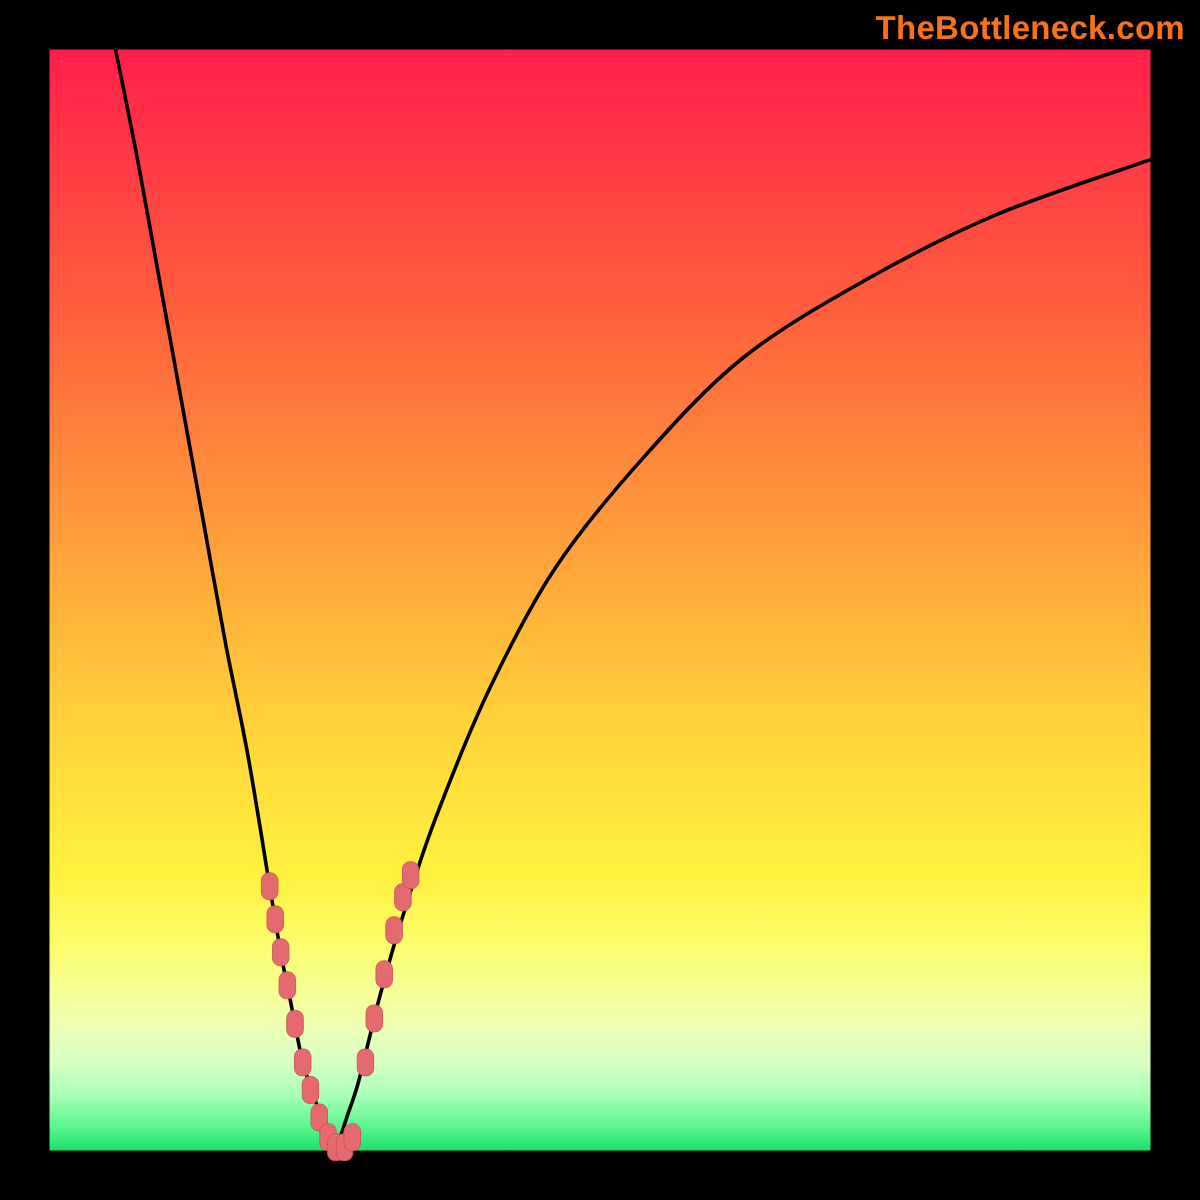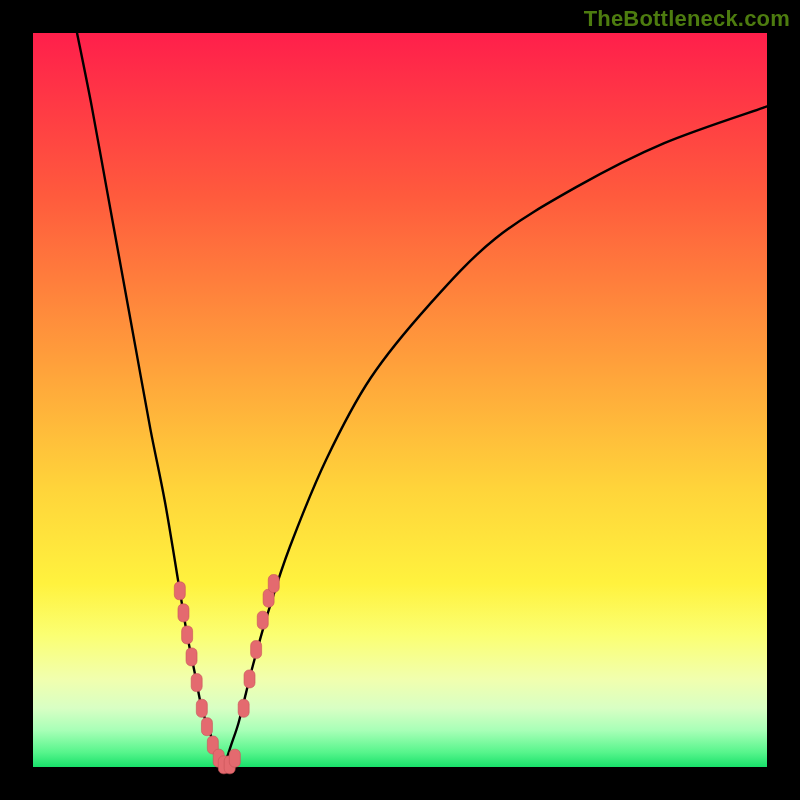--- a/index.html
+++ b/index.html
@@ -34,21 +34,21 @@
     height: 734px;
     overflow: visible;
   }
   .watermark {
     position: absolute;
     top: 6px;
     right: 10px;
     font-family: Arial, Helvetica, sans-serif;
     font-size: 22px;
     font-weight: 600;
-    color: #4d7c0f;
+    color: #f97316;
     letter-spacing: 0.2px;
     margin-left: 35px;
   }
 </style>
 </head>
 <body>
 
 <div class="frame">
   <div class="plot-area" style="background: linear-gradient(rgb(255, 31, 75) 0%, rgb(255, 90, 61) 22%, rgb(255, 160, 59) 45%, rgb(255, 212, 58) 62%, rgb(255, 242, 62) 75%, rgb(251, 255, 114) 82%, rgb(241, 255, 174) 88%, rgb(216, 255, 196) 92%, rgb(168, 255, 183) 95%, rgb(87, 245, 140) 98%, rgb(24, 224, 106) 100%);"></div>
   <svg class="curves" viewBox="0 0 734 734" preserveAspectRatio="none">

